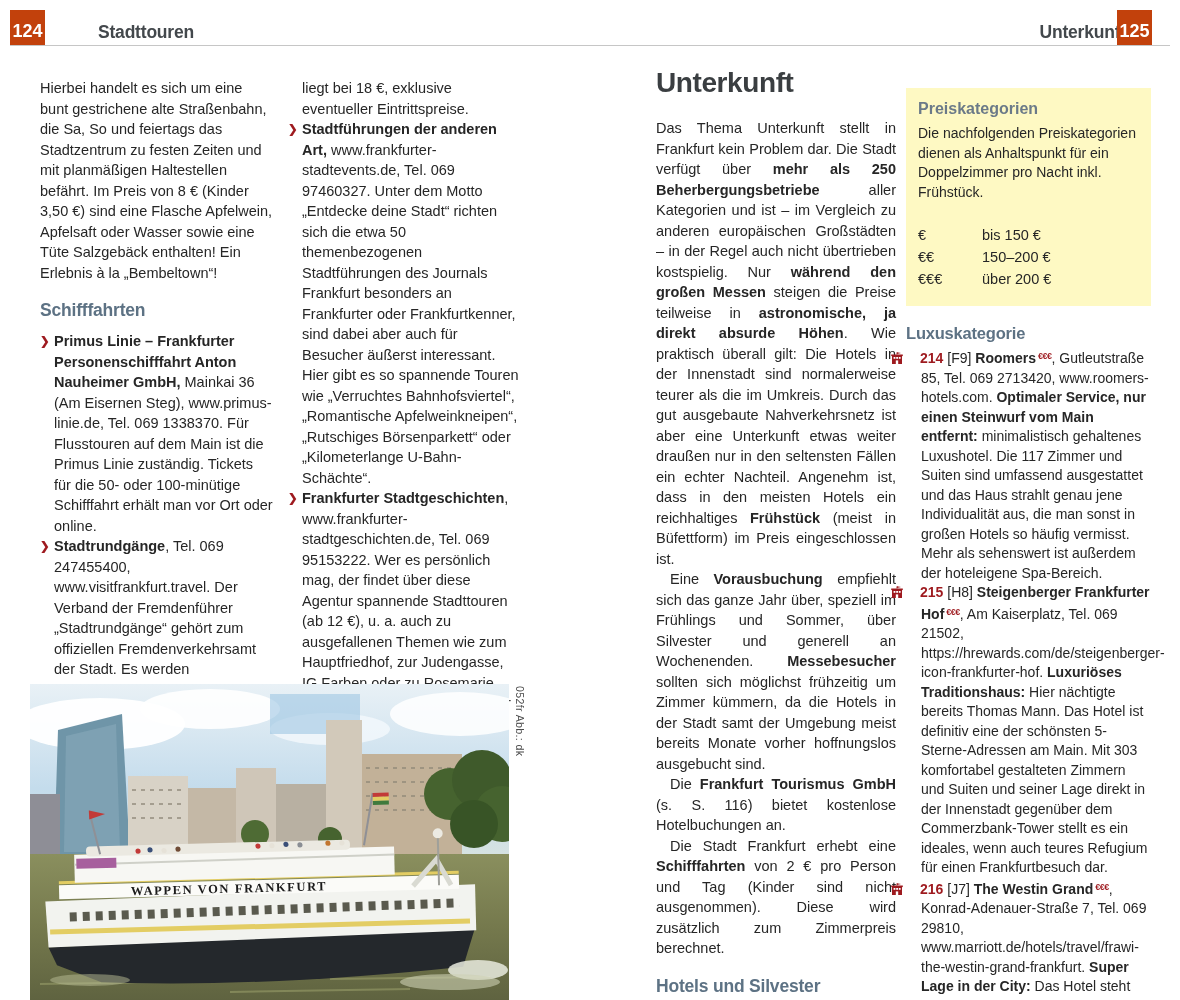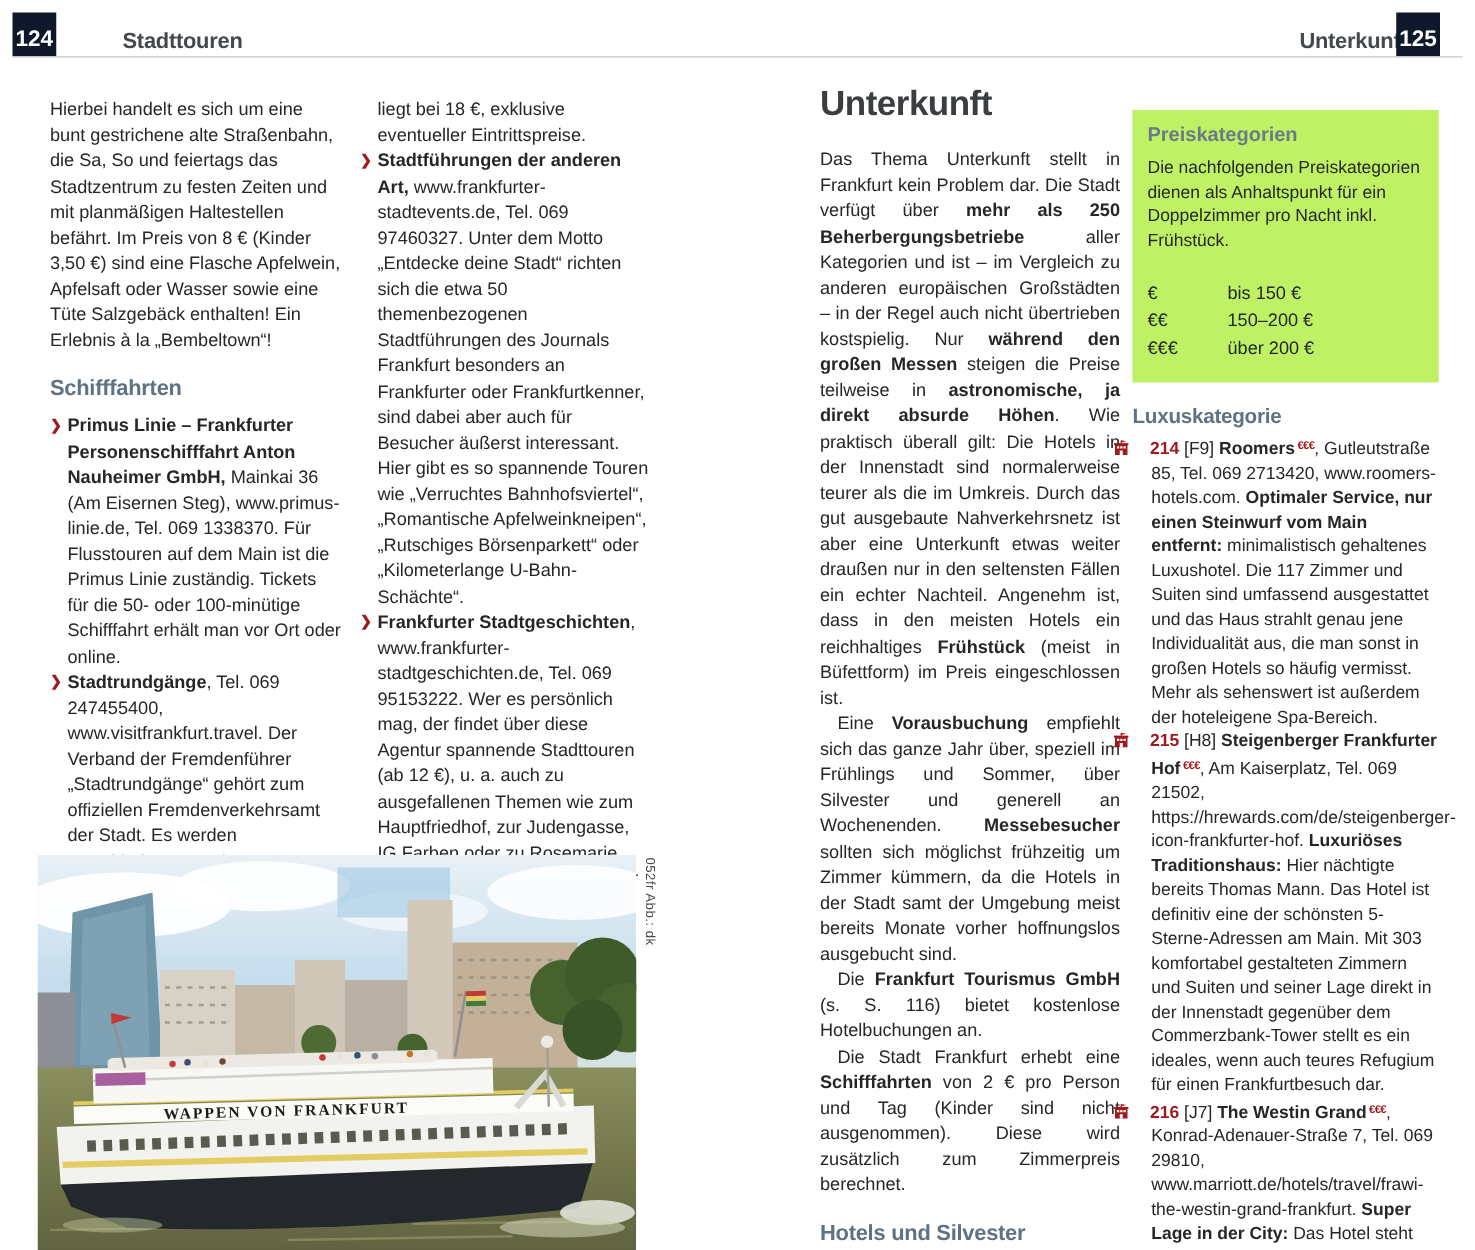--- a/index.html
+++ b/index.html
@@ -1,20 +1,20 @@
 <!DOCTYPE html>
 <html lang="de"><head>
 <meta charset="utf-8">
 <style>
   html,body{margin:0;padding:0;background:#ffffff;}
   .page{position:relative;width:1180px;height:1000px;background:#ffffff;overflow:hidden;
         font-family:"Liberation Sans",sans-serif;color:#262626;}
 
   
-  .pagenum{position:absolute;top:10px;width:35px;height:35px;background:#0f172a;color:#fff;
+  .pagenum{position:absolute;top:10px;width:35px;height:35px;background:#c2410c;color:#fff;
            display:flex;align-items:flex-end;justify-content:center;
            font-weight:bold;font-size:18px;padding-bottom:3px;box-sizing:border-box;}
   .pagenum.left{left:10px;}
   .pagenum.right{right:28px;}
   .runhead{position:absolute;top:22px;font-weight:bold;font-size:17.5px;color:#43484c;letter-spacing:-0.2px;margin-left:44px;}
   .runhead.left{left:54px;}
   .runhead.right{right:54px;}
   .rule{position:absolute;left:10px;right:10px;top:45px;height:1px;background:#c6c6c6;}
 
   
@@ -40,21 +40,21 @@
   
   .li{position:relative;padding-left:14px;font-size:14.5px;line-height:20.5px;margin:0;}
   .marker{position:absolute;left:0;top:0;color:#9e1a1f;font-weight:bold;font-size:11.5px;line-height:20.5px;}
 
   
   .caption{margin-top:70px;font-family:"Liberation Serif",serif;font-style:italic;
            font-size:15.5px;line-height:21.5px;color:#1f1f1f;}
   .cap-icon{display:inline-block;vertical-align:-2px;margin-right:5px;}
 
   
-  .pricebox{background:#bef264;padding:12px 12px 16px 12px;box-sizing:border-box;width:245px;}
+  .pricebox{background:#fef9c3;padding:12px 12px 16px 12px;box-sizing:border-box;width:245px;}
   .pricebox h4{margin:0 0 6px 0;font-size:16px;color:#6b7a88;font-weight:bold;}
   .pricebox p{margin:0;font-size:14px;line-height:19.5px;color:#262626;}
   .prows{margin-top:22px;}
   .prow{display:flex;font-size:14.5px;line-height:22px;}
   .psym{width:64px;flex:none;}
 
   
   .entry{padding-left:15px;text-indent:-15px;font-size:14px;line-height:19.5px;margin:0;}
   .hicon{display:inline-block;width:12px;height:12px;vertical-align:-1px;margin-right:2px;}
   .enum{font-weight:bold;color:#9e1a1f;}

